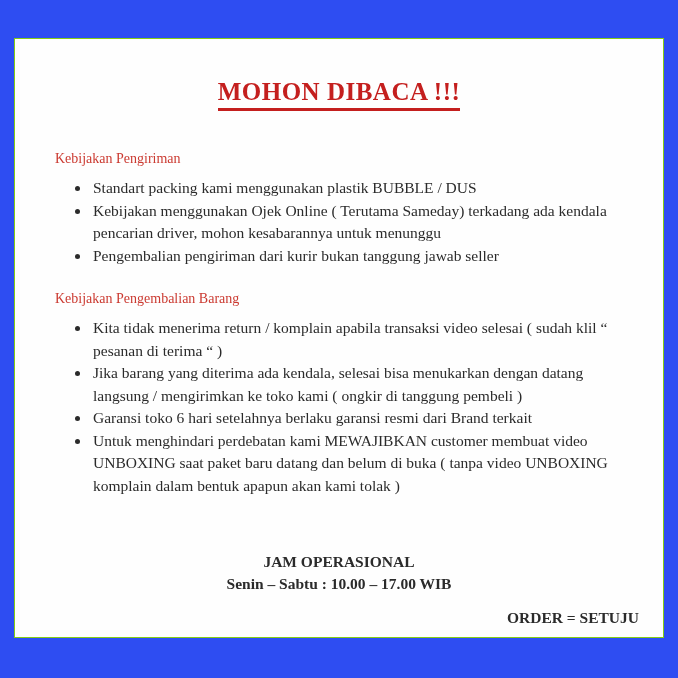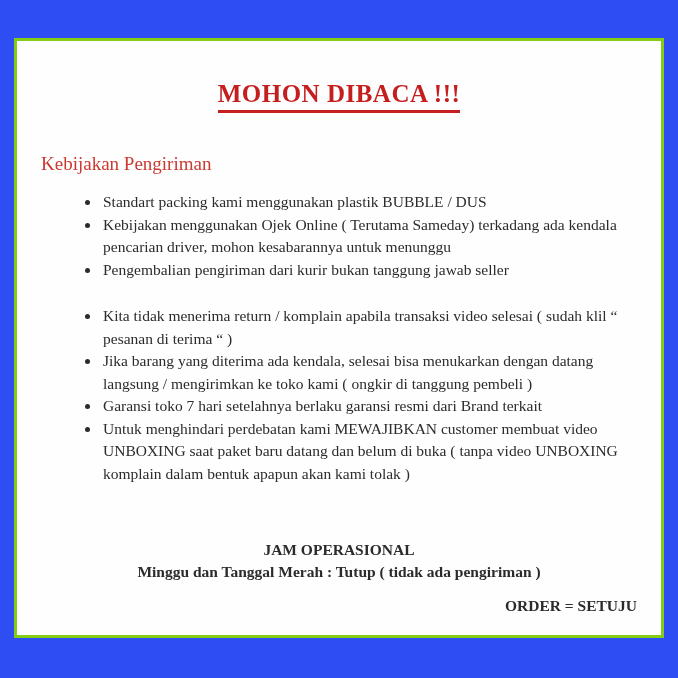--- a/index.html
+++ b/index.html
@@ -13,47 +13,47 @@
   .frame {
     position: absolute;
     left: 0; top: 0; width: 678px; height: 678px;
     background: #2e4df2;
   }
   .page {
     position: absolute;
     left: 14px; top: 38px;
     width: 650px; height: 600px;
     background: #fefefe;
-    border: 3px solid #84cc16;
+    border: 1px solid #84cc16;
     box-sizing: border-box;
     padding: 32px 24px 16px 24px;
     color: #2b2b2b;
   }
   .doc-title {
     text-align: center;
     margin: 0 0 40px 0;
   }
   .doc-title span {
     display: inline-block;
     font-size: 25px;
     font-weight: bold;
     color: #c41f1e;
     letter-spacing: 0.5px;
     border-bottom: 3px solid #c41f1e;
     padding-bottom: 2px;
   }
   .section-heading {
     color: #cb3a31;
-    font-size: 19px;
+    font-size: 14px;
     font-weight: normal;
-    margin: 0 0 10px 0;
+    margin: 0 0 10px 16px;
   }
   .section { margin-bottom: 24px; }
   ul.bullets {
-    margin: 16px;
+    margin: 8px;
     padding-left: 44px;
     list-style-type: disc;
     font-family: Liberation Serif, serif;
   }
   ul.bullets li {
     font-size: 15.5px;
     line-height: 22.5px;
     padding-left: 2px;
     max-width: 560px;
     color: #2b2b2b;
@@ -84,28 +84,29 @@
     <div class="section">
       <h2 class="section-heading">Kebijakan Pengiriman</h2>
       <ul class="bullets">
         <li>Standart packing kami menggunakan plastik BUBBLE / DUS</li>
         <li>Kebijakan menggunakan Ojek Online ( Terutama Sameday) terkadang ada kendala pencarian driver, mohon kesabarannya untuk menunggu</li>
         <li>Pengembalian pengiriman dari kurir bukan tanggung jawab seller</li>
       </ul>
     </div>
 
     <div class="section">
+      <h2 class="section-heading">Kebijakan Pengembalian Barang</h2>
       <ul class="bullets">
         <li>Kita tidak menerima return / komplain apabila transaksi video selesai ( sudah klil “ pesanan di terima “ )</li>
         <li>Jika barang yang diterima ada kendala, selesai bisa menukarkan dengan datang langsung / mengirimkan ke toko kami ( ongkir di tanggung pembeli )</li>
-        <li>Garansi toko 7 hari setelahnya berlaku garansi resmi dari Brand terkait</li>
+        <li>Garansi toko 6 hari setelahnya berlaku garansi resmi dari Brand terkait</li>
         <li>Untuk menghindari perdebatan kami MEWAJIBKAN customer membuat video UNBOXING saat paket baru datang dan belum di buka ( tanpa video UNBOXING komplain dalam bentuk apapun akan kami tolak )</li>
       </ul>
     </div>
 
     <div class="footer-block">
       <div>JAM OPERASIONAL</div>
-      <div>Minggu dan Tanggal Merah : Tutup ( tidak ada pengiriman )</div>
+      <div>Senin – Sabtu : 10.00 – 17.00 WIB</div>
       <div class="agreement">ORDER = SETUJU</div>
     </div>
 
   </div>
 </div>
 
 </body></html>

